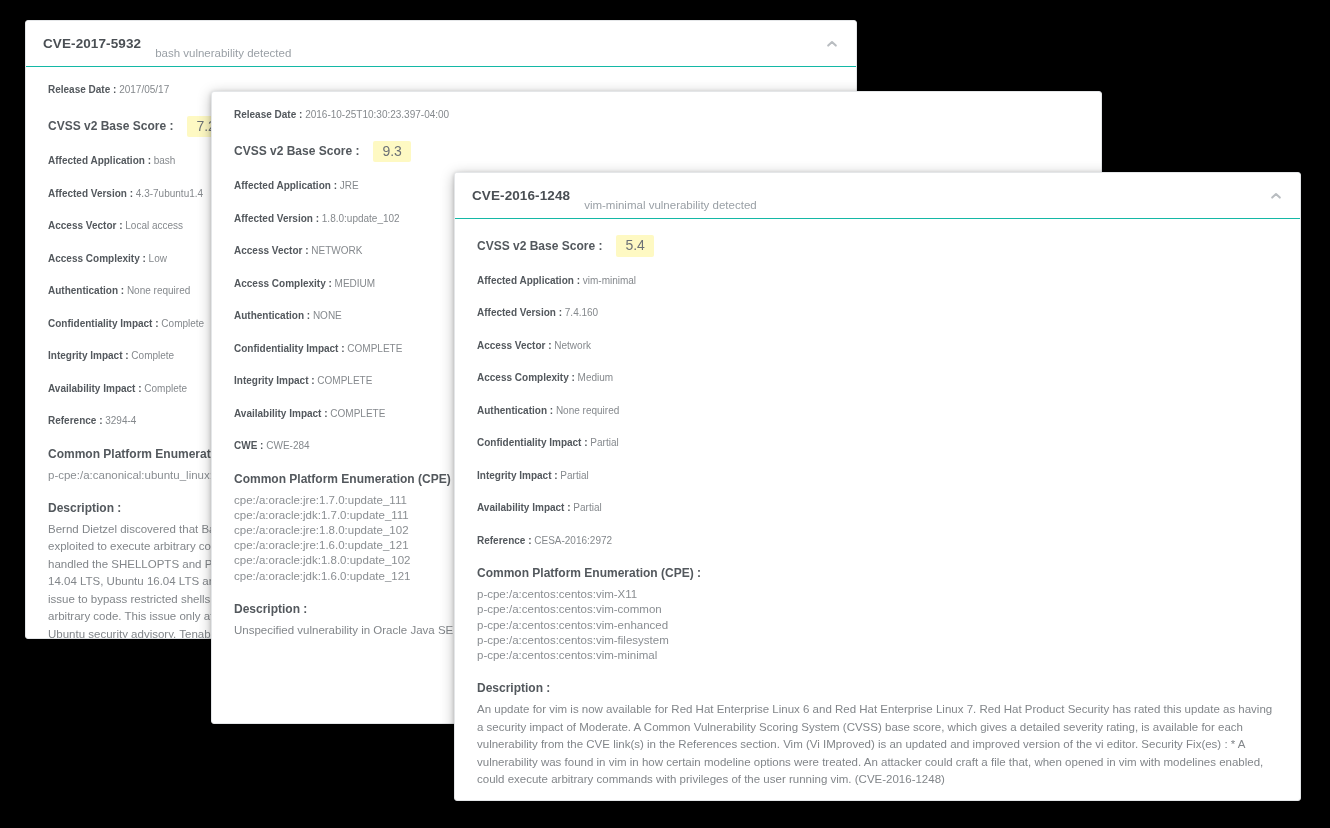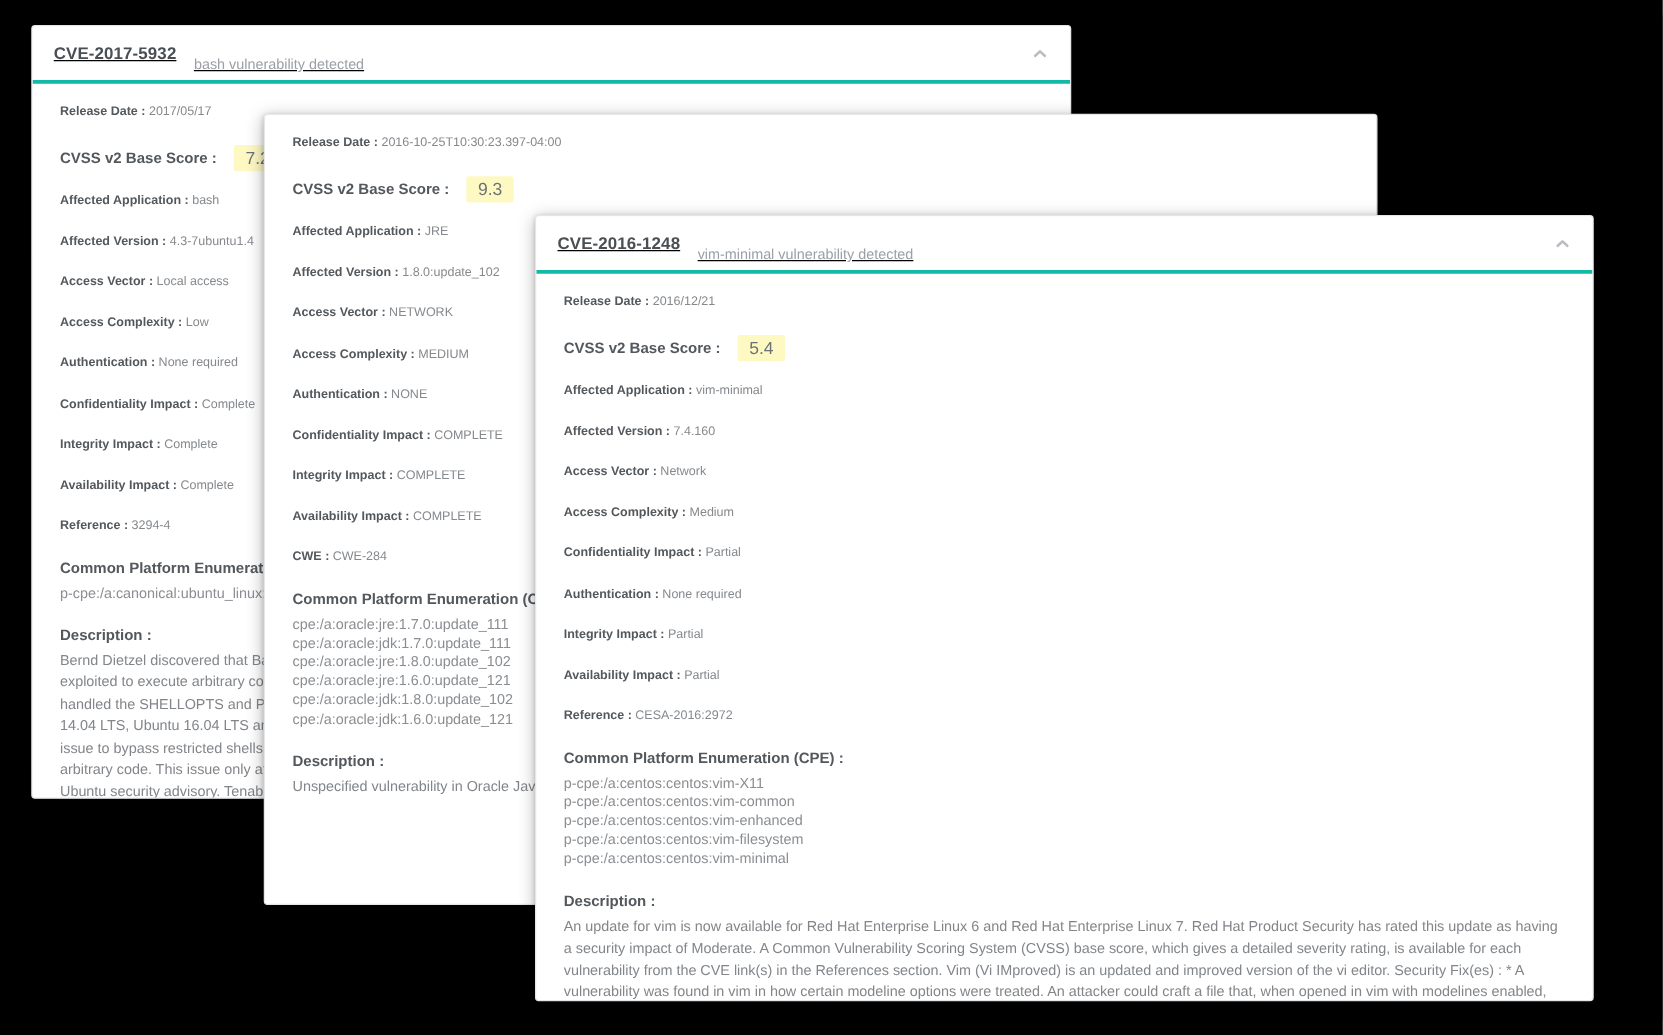--- a/index.html
+++ b/index.html
@@ -30,27 +30,26 @@
     background: #ffffff;
     border: 1px solid #e4e6e8;
     border-radius: 3px;
     box-shadow: 0 3px 14px rgba(0,0,0,0.28), 0 1px 4px rgba(0,0,0,0.18);
     overflow: hidden;
   }
 
   .card-header {
     height: 46px;
     box-sizing: border-box;
-    border-bottom: 3px solid #14b8a6;
+    border-bottom: 1px solid #14b8a6;
     background: #ffffff;
     display: flex;
     align-items: center;
     padding: 0 18px 0 17px;
     position: relative;
-    text-decoration: underline;
   }
   .card-header .cve-id {
     font-size: 13.5px;
     font-weight: bold;
     color: #4a4f54;
     letter-spacing: 0.1px;
     white-space: nowrap;
   }
   .card-header .cve-sub {
     font-size: 11.5px;
@@ -140,21 +139,21 @@
   
   #card-bash {
     left: 25px;  top: 20px;  width: 830px;  height: 617px;
     z-index: 1;
   }
   #card-jre {
     left: 211px; top: 91px;  width: 889px;  height: 631px;
     z-index: 2;
   }
   #card-vim {
-    left: 428px; top: 172px; width: 845px;  height: 627px;
+    left: 454px; top: 172px; width: 845px;  height: 627px;
     z-index: 3;
   }
   #card-vim .card-body { padding-right: 26px; }
 </style>
 </head>
 <body>
 
 <div class="stage">
 
   <div class="cve-card" id="card-bash">
@@ -233,31 +232,30 @@
     <div class="card-header">
       <span class="cve-id">CVE-2016-1248</span>
       <span class="cve-sub">vim-minimal vulnerability detected</span>
       <span class="chevron">
         <svg width="14" height="14" viewBox="0 0 14 14">
             <path d="M3.2 8.6 L7 5.1 L10.8 8.6" fill="none" stroke="#b9bdc1" stroke-width="2.1" stroke-linecap="round" stroke-linejoin="round"></path>
           </svg>
       </span>
     </div>
     <div class="card-body">
-      <div class="field"><span class="lbl">Release Date :</span> <span class="val">2016/12/21</span></div>
       <div class="score-field">
           <span class="lbl">CVSS v2 Base Score :</span>
           <span class="score-badge">5.4</span>
         </div>
       <div class="field"><span class="lbl">Affected Application :</span> <span class="val">vim-minimal</span></div>
       <div class="field"><span class="lbl">Affected Version :</span> <span class="val">7.4.160</span></div>
       <div class="field"><span class="lbl">Access Vector :</span> <span class="val">Network</span></div>
       <div class="field"><span class="lbl">Access Complexity :</span> <span class="val">Medium</span></div>
+      <div class="field"><span class="lbl">Authentication :</span> <span class="val">None required</span></div>
       <div class="field"><span class="lbl">Confidentiality Impact :</span> <span class="val">Partial</span></div>
-      <div class="field"><span class="lbl">Authentication :</span> <span class="val">None required</span></div>
       <div class="field"><span class="lbl">Integrity Impact :</span> <span class="val">Partial</span></div>
       <div class="field"><span class="lbl">Availability Impact :</span> <span class="val">Partial</span></div>
       <div class="field"><span class="lbl">Reference :</span> <span class="val">CESA-2016:2972</span></div>
       <div class="sec-title">Common Platform Enumeration (CPE) :</div>
       <div class="cpe-list">
           <div>p-cpe:/a:centos:centos:vim-X11</div>
           <div>p-cpe:/a:centos:centos:vim-common</div>
           <div>p-cpe:/a:centos:centos:vim-enhanced</div>
           <div>p-cpe:/a:centos:centos:vim-filesystem</div>
           <div>p-cpe:/a:centos:centos:vim-minimal</div>

